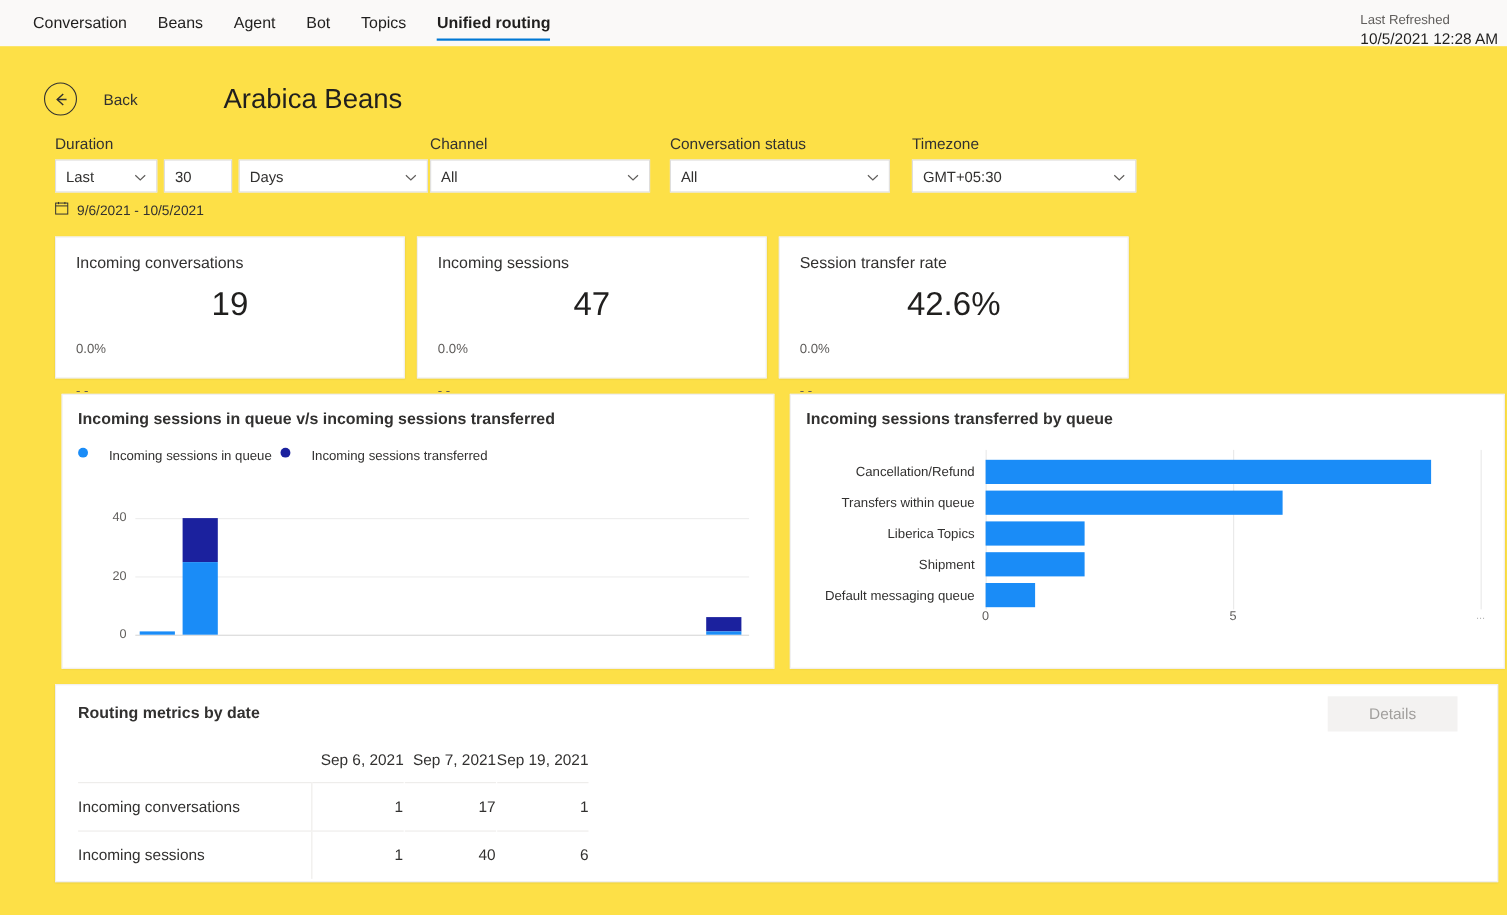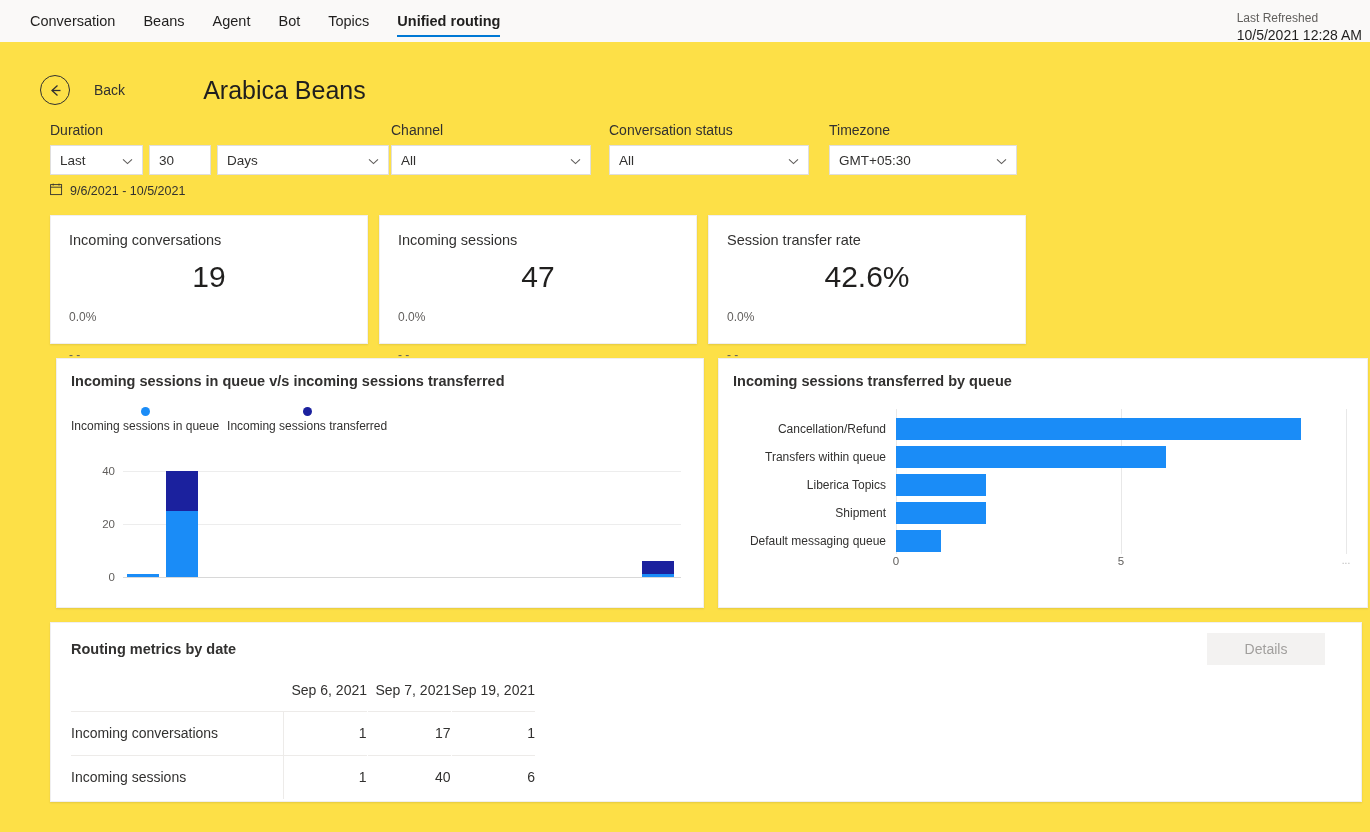--- a/index.html
+++ b/index.html
@@ -185,21 +185,21 @@
   .chart-right .chart-title { font-weight: bold; }
 
   .legend {
     display: flex;
     gap: 8px;
     align-items: center;
     padding: 18px 0 0 14px;
     font-size: 12px;
     color: #323130;
   }
-  .legend-item { display: flex; align-items: center; gap: 3px; flex-direction: column; }
+  .legend-item { display: flex; gap: 19px; }
   .dot { width: 9px; height: 9px; border-radius: 50%; display: inline-block; }
 
   
   .plot-left {
     position: absolute;
     left: 66px; top: 118px;
     width: 555px; height: 72px;
   }
   .y-axis-left {
     position: absolute;
@@ -420,21 +420,21 @@
         <span class="chev">
           <svg width="11" height="7" viewBox="0 0 11 7">
               <path d="M1 1.3 L5.5 5.6 L10 1.3" fill="none" stroke="#605e5c" stroke-width="1.1"></path>
             </svg>
         </span>
       </div>
     </div>
 
     <div class="filter-group">
       <span class="filter-label">Timezone</span>
-      <div class="ctl" style="width:188px;">
+      <div class="ctl" style="width:204px;">
         <span>GMT+05:30</span>
         <span class="chev">
           <svg width="11" height="7" viewBox="0 0 11 7">
               <path d="M1 1.3 L5.5 5.6 L10 1.3" fill="none" stroke="#605e5c" stroke-width="1.1"></path>
             </svg>
         </span>
       </div>
     </div>
   </div>
 

